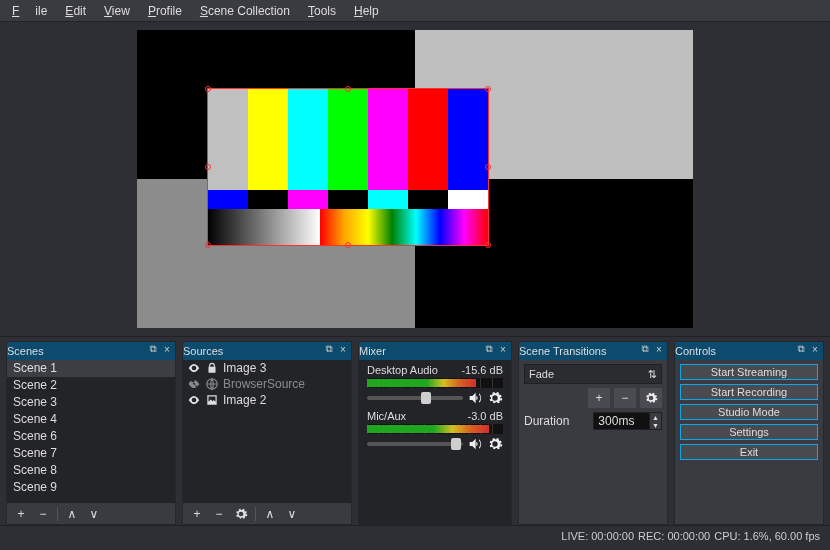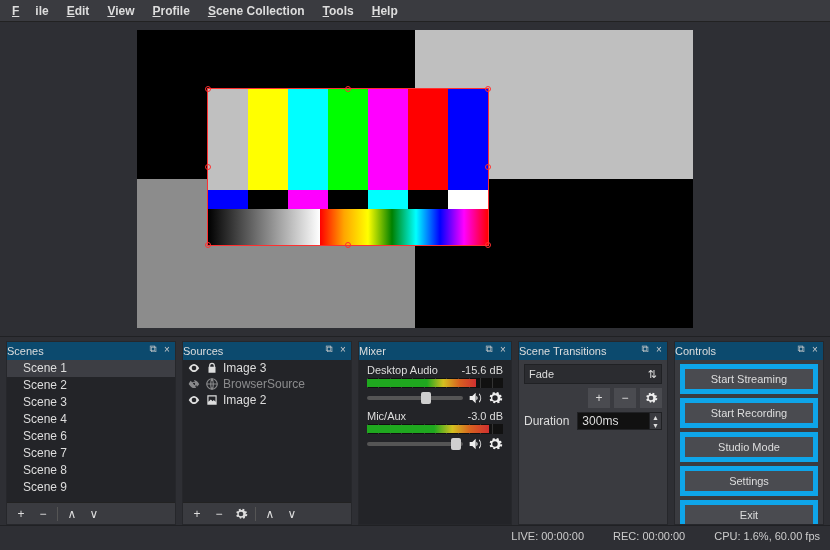--- a/index.html
+++ b/index.html
@@ -1,20 +1,20 @@
 <!DOCTYPE html>
 <html><head>
 <meta charset="utf-8">
 <style>
   * { box-sizing: border-box; margin: 0; padding: 0; font-family: "Segoe UI", Tahoma, sans-serif; }
   html, body { width: 830px; height: 550px; background: #2e2f34; color: #ddd; font-size: 12px; overflow: hidden; }
 
   
   .menubar { height: 22px; background: #3a3b40; display: flex; align-items: center; padding: 0 4px; gap: 2px; border-bottom: 1px solid #222; }
-  .menubar span { padding: 2px 8px; cursor: default; font-weight: bold; }
+  .menubar span { padding: 2px 8px; cursor: default; }
   .menubar span u { text-decoration: underline; }
 
   
   .preview-wrap { height: 315px; display: flex; align-items: center; justify-content: center; background: #2e2f34; border-bottom: 1px solid #202124; }
   .canvas { position: relative; width: 556px; height: 298px; background: #808080; }
   .quad { position: absolute; width: 50%; height: 50%; }
   .quad.tl { top:0; left:0; background:#000; }
   .quad.tr { top:0; right:0; background:#bfbfbf; }
   .quad.bl { bottom:0; left:0; background:#8c8c8c; }
   .quad.br { bottom:0; right:0; background:#000; }
@@ -43,21 +43,21 @@
   .panel.mixer   { flex:1; }
   .panel.trans   { width:150px; }
   .panel.ctrls   { width:150px; }
 
   .titlebar { height:18px; background:#0c4a6e; display:flex; align-items:center; justify-content:flex-start; position:relative; font-size:11px; }
   .titlebar .win-icons { position:absolute; right:2px; top:1px; display:flex; gap:2px; }
   .titlebar .win-icons span { width:12px; height:12px; display:flex; align-items:center; justify-content:center; font-size:10px; color:#ccc; }
 
   .panel-body { flex:1; background:#232428; overflow:hidden; display:flex; flex-direction:column; }
   .list { flex:1; overflow:auto; }
-  .list .item { padding:1px 16px; font-size:12px; color:#ddd; line-height:15px; }
+  .list .item { padding:1px 6px; font-size:12px; color:#ddd; line-height:15px; }
   .list .item.sel-row { background:#3d3e44; }
 
   .src-item { display:flex; align-items:center; gap:4px; padding:1px 4px; }
   .src-item svg { width:14px; height:14px; }
   .src-item.hidden { opacity:.55; }
 
   .toolbar { height:22px; background:#3a3b40; border-top:1px solid #222; display:flex; align-items:center; gap:2px; padding:0 4px; }
   .toolbar .btn { width:20px; height:18px; display:flex; align-items:center; justify-content:center; color:#ddd; }
   .toolbar .sep { width:1px; height:14px; background:#555; margin:0 2px; }
 
@@ -74,28 +74,28 @@
   .slider { flex:1; height:4px; background:#555; border-radius:2px; position:relative; }
   .slider .thumb { position:absolute; top:-4px; width:10px; height:12px; background:#cfcfcf; border-radius:2px; }
   .chan-ctrl svg { width:16px; height:16px; fill:#eee; }
 
   
   .trans-body, .ctrls-body { padding:4px 5px; display:flex; flex-direction:column; gap:4px; }
   .combo { height:20px; background:#2b2c30; border:1px solid #202124; display:flex; align-items:center; justify-content:space-between; padding:0 4px; font-size:11px; }
   .trans-btns { display:flex; gap:4px; justify-content:flex-end; }
   .trans-btns .btn { width:22px; height:20px; background:#4a4b50; display:flex; align-items:center; justify-content:center; }
   .dur-row { display:flex; align-items:center; gap:8px; }
-  .dur-row .spin { flex:1; height:18px; background:#111; border:1px solid #202124; display:flex; align-items:center; padding:4px 4px; position:relative; }
+  .dur-row .spin { flex:1; height:18px; background:#111; border:1px solid #202124; display:flex; align-items:center; padding:4px 4px; position:relative;margin-left:16px; }
   .dur-row .spin .arrows { position:absolute; right:0; top:0; bottom:0; width:12px; display:flex; flex-direction:column; }
   .dur-row .spin .arrows span{ flex:1; background:#3a3b40; border-left:1px solid #202124; font-size:7px; display:flex; align-items:center; justify-content:center; }
 
-  .ctrl-btn { height:30px; background:#4a4b50; border:5px solid #0ea5e9; display:flex; align-items:center; justify-content:center; font-size:11px; }
-
-  
-  .status { height:20px; display:flex; align-items:center; justify-content:flex-end; gap:29px; padding:0 10px; font-size:11px; color:#ccc; border-top:1px solid #202124; }
+  .ctrl-btn { height:16px; background:#4a4b50; border:1px solid #0ea5e9; display:flex; align-items:center; justify-content:center; font-size:11px; }
+
+  
+  .status { height:20px; display:flex; align-items:center; justify-content:flex-end; gap:4px; padding:0 10px; font-size:11px; color:#ccc; border-top:1px solid #202124; }
 
   svg { display:block; }
   .ico-eye { fill:#ddd; }
 </style>
 </head>
 <body>
 
 <div class="menubar">
   <span><u>F</u><span></span>ile</span>
   <span><u>E</u>dit</span>

